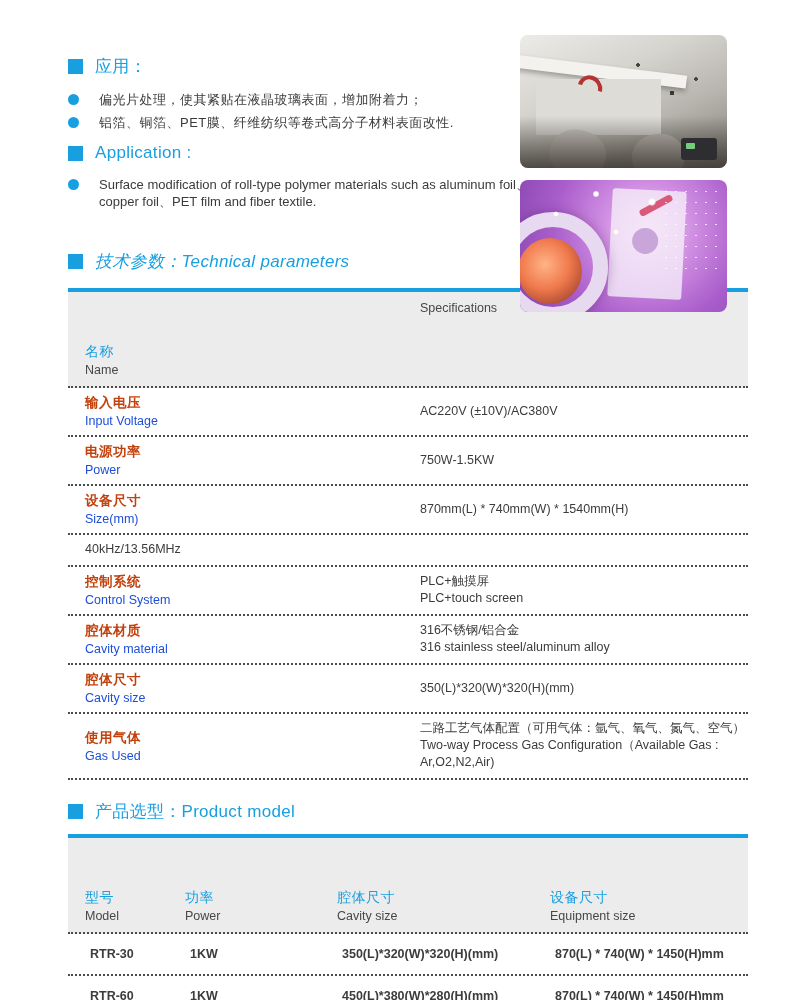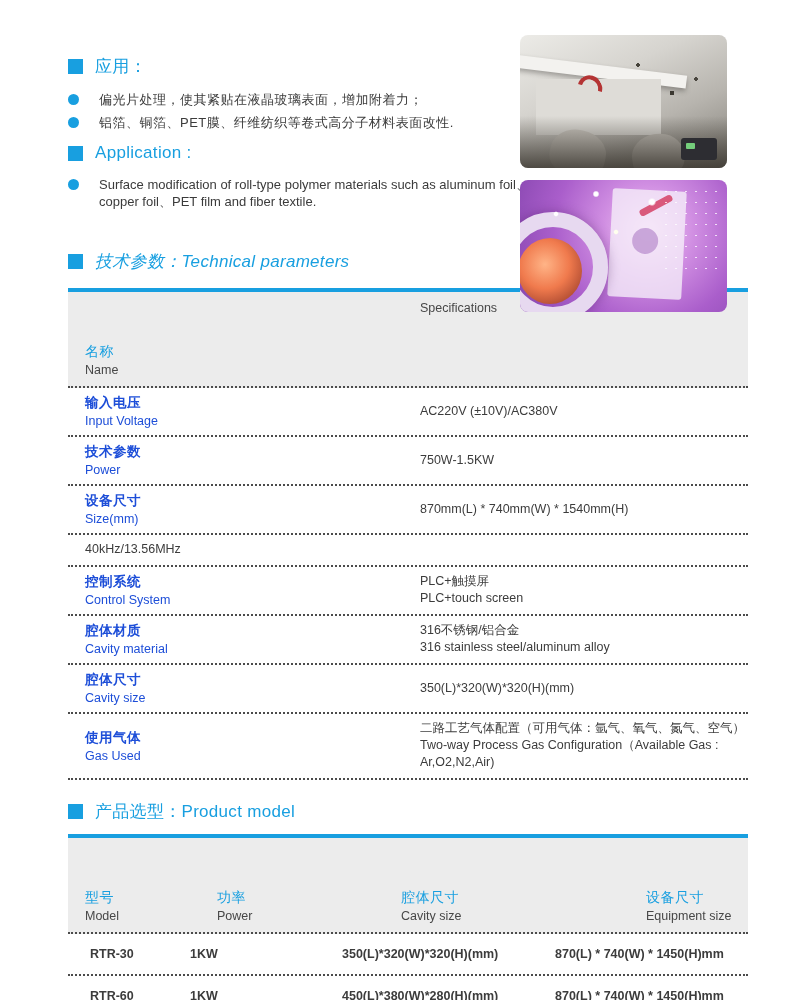--- a/index.html
+++ b/index.html
@@ -73,27 +73,27 @@
         radial-gradient(circle 5px at 76px 14px,#fff 40%,rgba(255,255,255,0) 70%),
         radial-gradient(circle 6px at 132px 22px,#fff 40%,rgba(255,255,255,0) 70%),
         radial-gradient(circle 4px at 36px 34px,#fff 40%,rgba(255,255,255,0) 70%),
         radial-gradient(circle 4px at 96px 52px,#ffe 40%,rgba(255,255,255,0) 70%); }
 
   
   .tbl { width:680px; }
   .tbl-head { border-top:4px solid #189FE0; background:#ECECEC; display:grid;
               padding:7px 0 9px 17px; border-bottom:2px dotted #4b4b4b; }
   .spec-cols { grid-template-columns:335px 1fr; }
-  .model-cols { grid-template-columns:100px 152px 213px 1fr;gap:32px; }
+  .model-cols { grid-template-columns:100px 152px 213px 1fr; }
   .h-cn { color:#189FE0; font-size:14px; font-weight:normal; letter-spacing:.5px;margin-top:44px; }
   .h-en { color:#474747; font-size:12.5px; margin-top:2px; }
 
   .spec-row { display:grid; grid-template-columns:335px 1fr; align-items:center;
               padding:6px 0 7px 17px; border-bottom:2px dotted #4b4b4b; }
-  .n-cn { font-size:13.5px; font-weight:bold; color:#1d4ed8; letter-spacing:.5px; }
+  .n-cn { font-size:13.5px; font-weight:bold; color:#c2410c; letter-spacing:.5px; }
   .n-en { font-size:12.5px; color:#1d4ed8; margin-top:2px; }
   .v { font-size:12.5px; color:#3c3c3c; line-height:17px; }
 
   .model-row { display:grid; grid-template-columns:100px 152px 213px 1fr; align-items:center;
                padding:13px 0 13px 22px; border-bottom:2px dotted #4b4b4b;font-weight:bold; }
   .m-cell { font-size:12.5px; color:#3c3c3c; }
 
   .tbl-gap-tech { margin-top:15px; }
   .tbl-gap-model { margin-top:11px; }
 </style>
@@ -173,21 +173,21 @@
         <div class="n-en">Input Voltage</div>
       </div>
       <div>
         <div class="v">AC220V (±10V)/AC380V</div>
         <div class="v"></div>
       </div>
     </div>
 
     <div class="spec-row">
       <div>
-        <div class="n-cn">技术参数</div>
+        <div class="n-cn">电源功率</div>
         <div class="n-en">Power</div>
       </div>
       <div>
         <div class="v">750W-1.5KW</div>
         <div class="v"></div>
       </div>
     </div>
 
     <div class="spec-row">
       <div>

